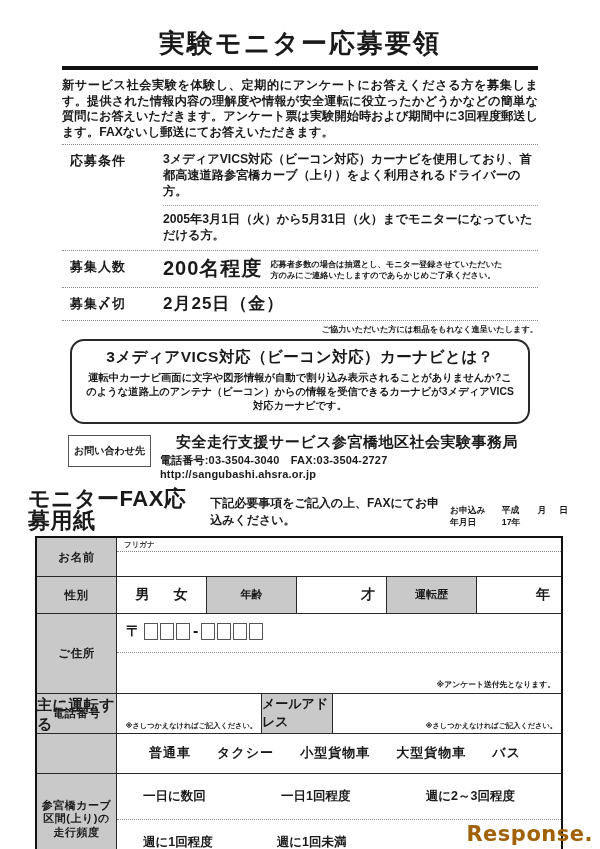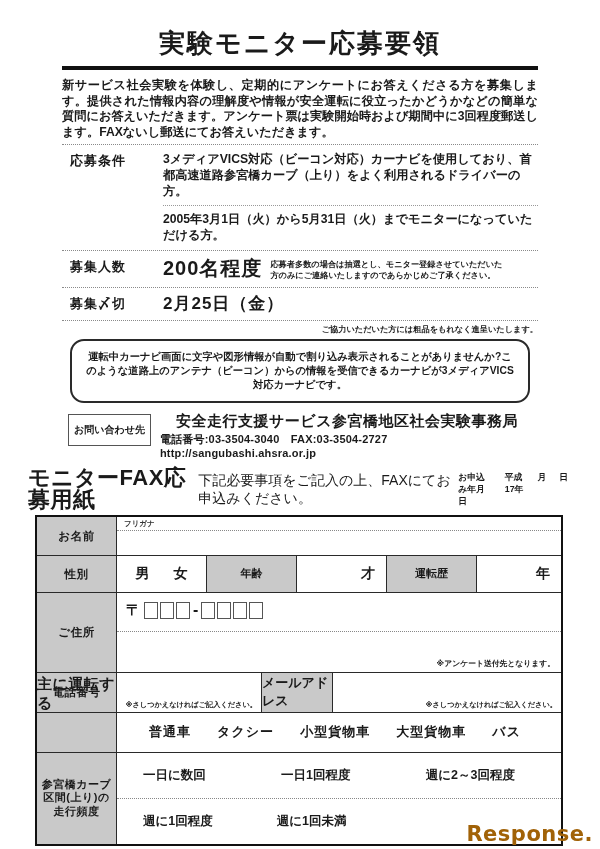--- a/index.html
+++ b/index.html
@@ -37,21 +37,21 @@
   .contact { display:flex; align-items:flex-start; margin:0 0 0 6px; }
   .contact-label { border:1px solid #555; font-size:10px; font-weight:bold; padding:8px 5px; margin-top:2px; white-space:nowrap; }
   .contact-main { margin-left:9px; }
   .contact-org { font-size:15px; font-weight:bold; letter-spacing:0.5px;margin-left:16px; }
   .contact-details { font-size:11px; font-weight:bold; margin-top:1px; letter-spacing:0.2px; }
 
   
   .form-sec { margin:8px 0 0 28px; width:540px; }
   .form-header { display:flex; align-items:flex-end; }
   .form-title { font-size:22px; font-weight:bold; letter-spacing:0.5px; line-height:1; }
-  .form-instr { font-size:14px; font-weight:normal; margin:0 0 3px 10px; }
+  .form-instr { font-size:12px; font-weight:bold; margin:0 0 3px 10px; }
   .form-date { margin-left:auto; display:flex; font-size:8.8px; font-weight:bold; margin-bottom:3px; }
   .form-date span { margin-left:13px; }
 
   .ftable { border:2px solid #111; width:528px; margin:4px 0 0 7px; }
   .trow { display:flex; border-top:1.5px solid #2a2a2a; }
   .trow:first-child { border-top:none; }
   .cell-label {
     background:#c9c9c9; width:80px; flex-shrink:0;
     display:flex; flex-direction:column; align-items:center; justify-content:center;
     font-weight:bold; font-size:11.5px; border-right:1.5px solid #2a2a2a;
@@ -139,20 +139,21 @@
       <div class="info-label">募集〆切</div>
       <div class="info-content">
         <div class="deadline-value">2月25日（金）</div>
       </div>
     </div>
     <div class="dotted"></div>
 
     <div class="gift-note">ご協力いただいた方には粗品をもれなく進呈いたします。</div>
 
     <div class="vics-box">
+      <div class="vics-title">3メディアVICS対応（ビーコン対応）カーナビとは？</div>
       <div class="vics-body">運転中カーナビ画面に文字や図形情報が自動で割り込み表示されることがありませんか?このような道路上のアンテナ（ビーコン）からの情報を受信できるカーナビが3メディアVICS対応カーナビです。</div>
     </div>
 
     <div class="contact">
       <div class="contact-label">お問い合わせ先</div>
       <div class="contact-main">
         <div class="contact-org">安全走行支援サービス参宮橋地区社会実験事務局</div>
         <div class="contact-details">電話番号:03-3504-3040　FAX:03-3504-2727　http://sangubashi.ahsra.or.jp</div>
       </div>
     </div>

